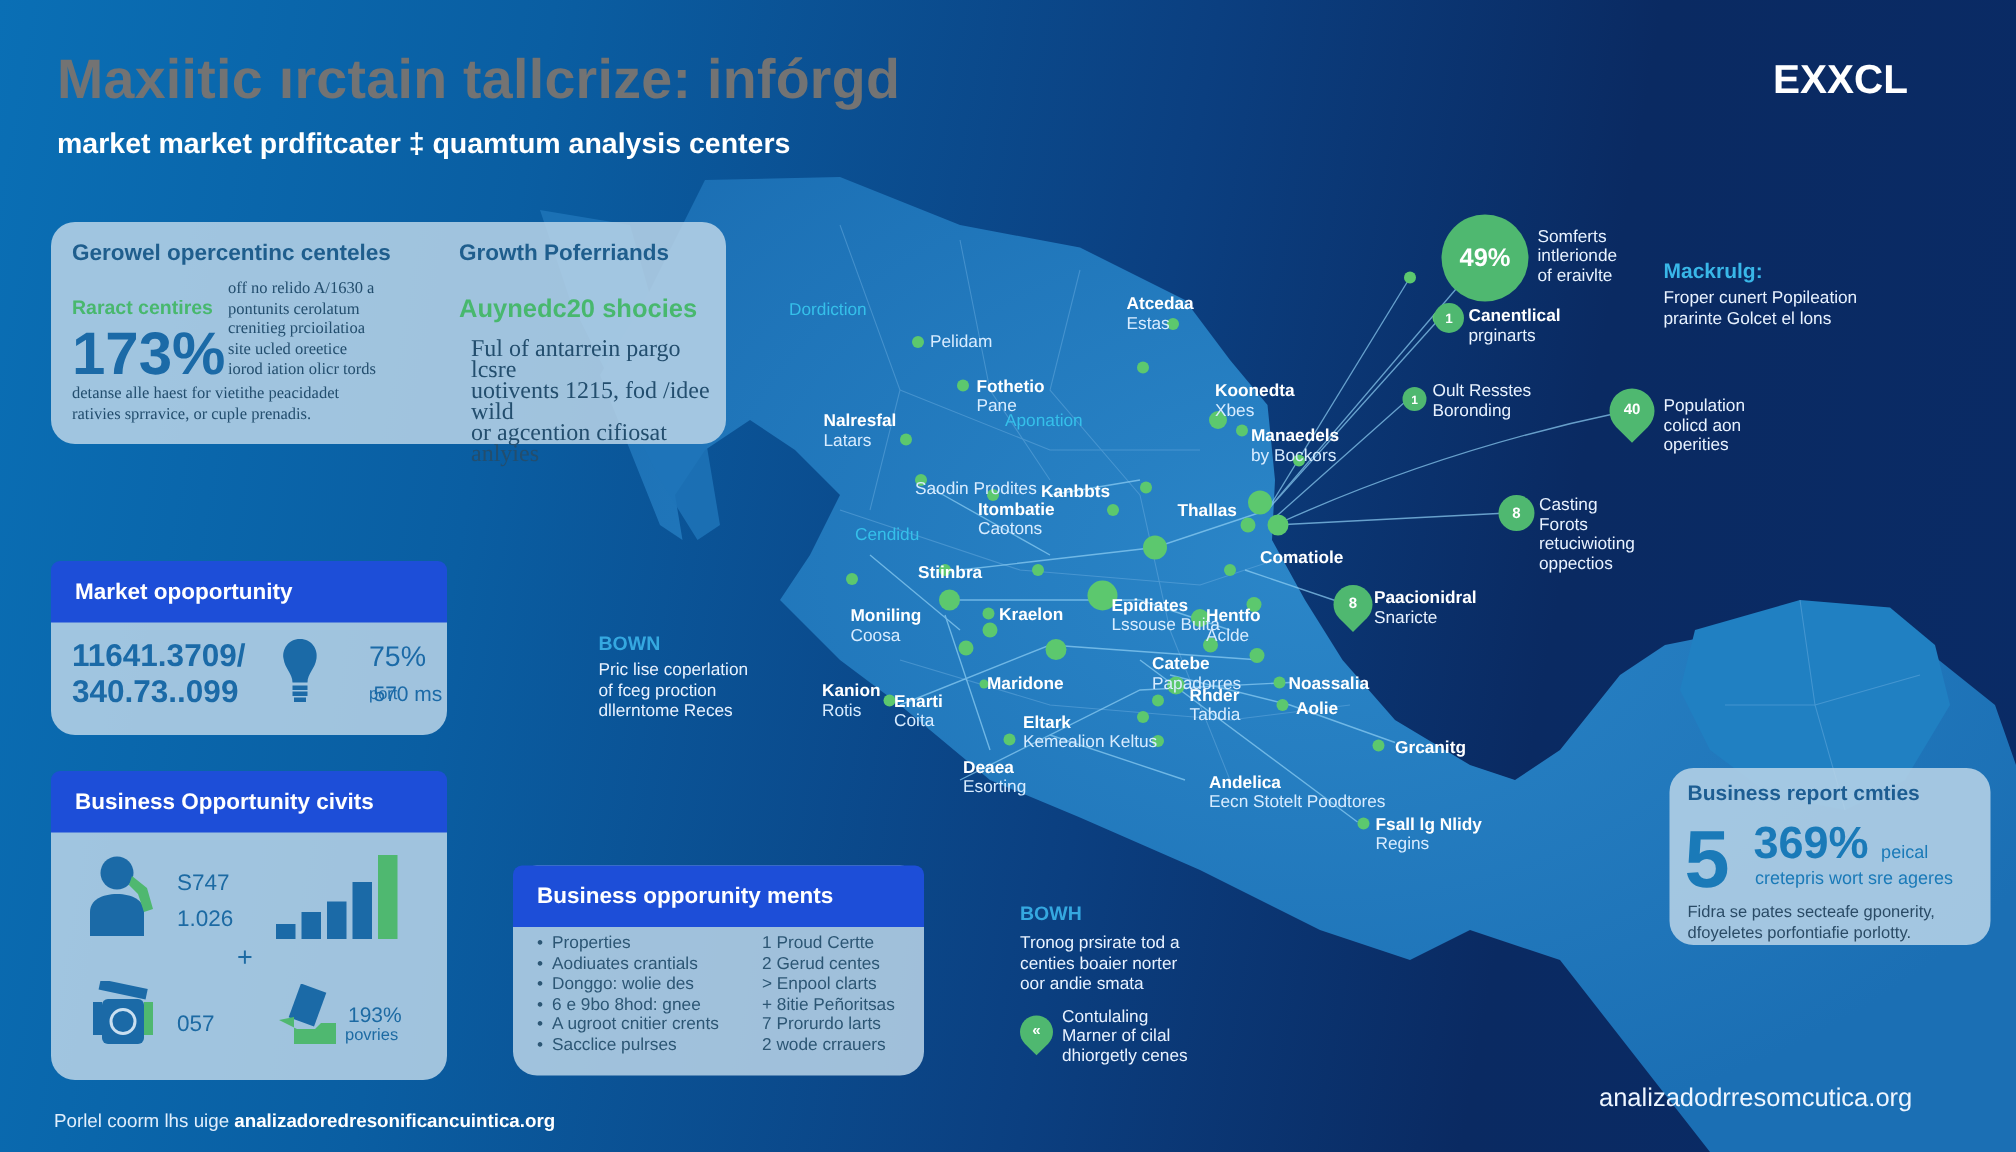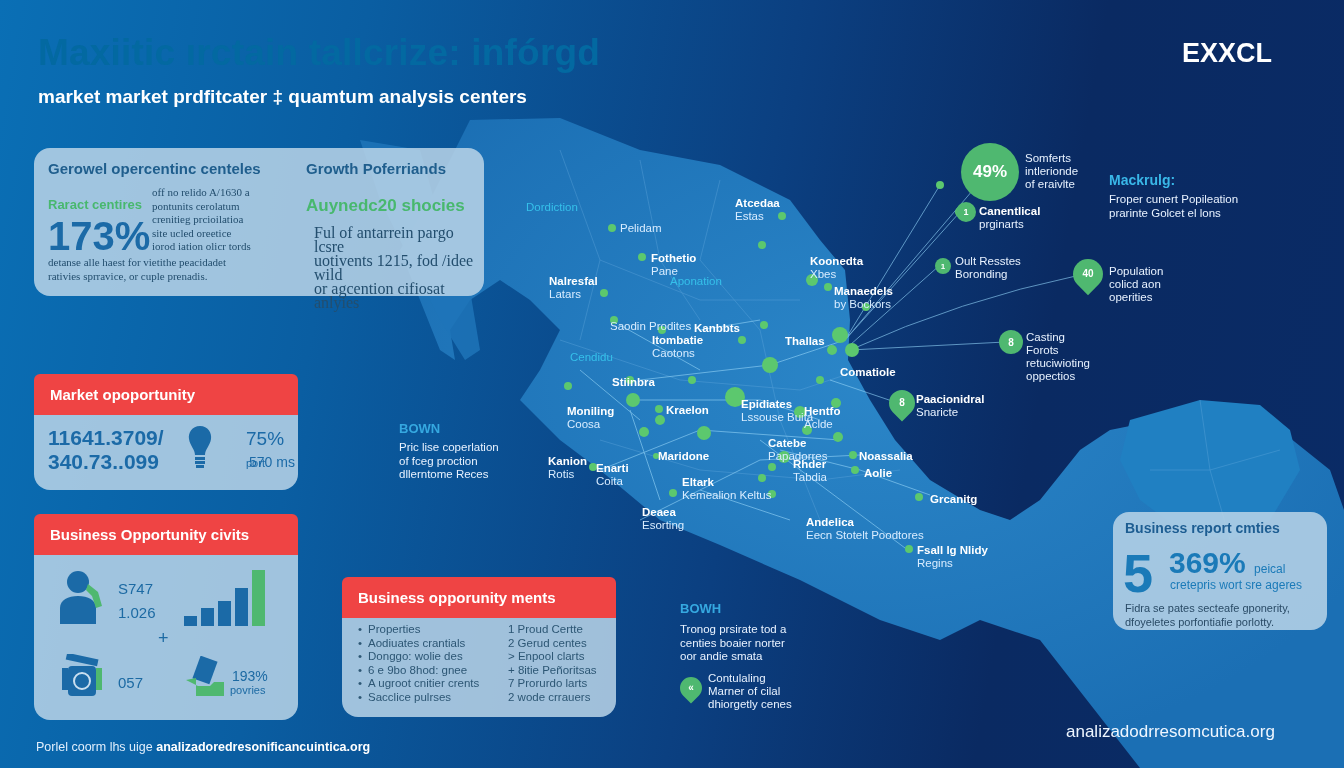--- a/index.html
+++ b/index.html
@@ -6,26 +6,26 @@
   html, body { width: 1344px; height: 768px; overflow: hidden; }
   body {
     font-family: "Liberation Sans", "DejaVu Sans", sans-serif;
     background: linear-gradient(100deg, #0a6fb5 0%, #0a5ea2 25%, #0b3f80 55%, #0a2a62 75%, #0a2b66 100%);
     color: #fff;
     position: relative;
   }
   .abs { position: absolute; }
   #map-svg { position: absolute; left: 0; top: 0; width: 1344px; height: 768px; }
 
-  .title { left: 38px; top: 32px; font-size: 37px; font-weight: bold; letter-spacing: 0.2px; color: #0369a1; }
+  .title { left: 38px; top: 32px; font-size: 37px; font-weight: bold; letter-spacing: 0.2px; color: #737373; }
   .subtitle { left: 38px; top: 86px; font-size: 19px; font-weight: bold; color: #fff; }
   .brand { left: 1182px; top: 38px; font-size: 27px; font-weight: bold; color: #fff; }
 
   .panel { background: rgba(185, 212, 232, 0.86); border-radius: 16px; color: #1c5f95; }
-  .panel-head { background: #ef4444; color: #fff; font-weight: bold; font-size: 15px; padding: 12px 16px; border-radius: 6px 6px 0 0; }
+  .panel-head { background: #1d4ed8; color: #fff; font-weight: bold; font-size: 15px; padding: 12px 16px; border-radius: 6px 6px 0 0; }
 
   
   #p1 { left: 34px; top: 148px; width: 450px; height: 148px; }
   #p1 .h { position: absolute; font-size: 15px; font-weight: bold; color: #1f5e8d; }
   #p1 .green { color: #48b86e; font-weight: bold; }
   #p1 .small { position: absolute; font-size: 11px; color: #234e6e; line-height: 13.5px; font-family: Liberation Serif, serif; }
 
   
   #p2 { left: 34px; top: 374px; width: 264px; height: 116px; }
   #p2 .num { position: absolute; left: 14px; top: 52px; font-size: 21px; font-weight: bold; color: #1b6aa7; line-height: 24px; }
@@ -268,21 +268,21 @@
   <div class="five">5</div>
   <div class="pct"><span>369%</span> <small>peical</small></div>
   <div class="line">cretepris wort sre ageres</div>
   <div class="body">
     <div>Fidra se pates secteafe gponerity,</div>
     <div>dfoyeletes porfontiafie porlotty.</div>
   </div>
 </div>
 
 <div id="map-labels">
-    <div class="map-label" style="left: 735px; top: 197px;">
+    <div class="map-label" style="left: 751px; top: 197px;">
       <div>Atcedaa</div>
       <div class="sub">Estas</div>
     </div>
     <div class="map-label" style="left: 620px; top: 222px;">
       <div class="sub">Pelidam</div>
     </div>
     <div class="map-label" style="left: 651px; top: 252px;">
       <div>Fothetio</div>
       <div class="sub">Pane</div>
     </div>

